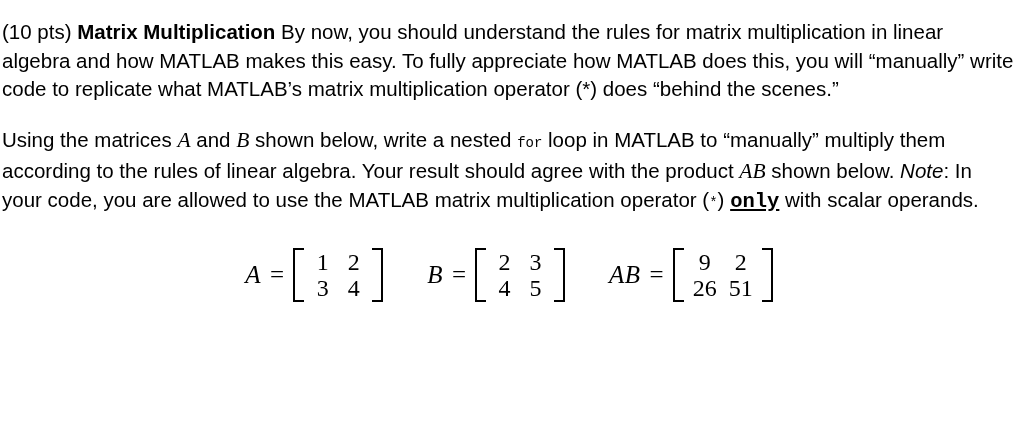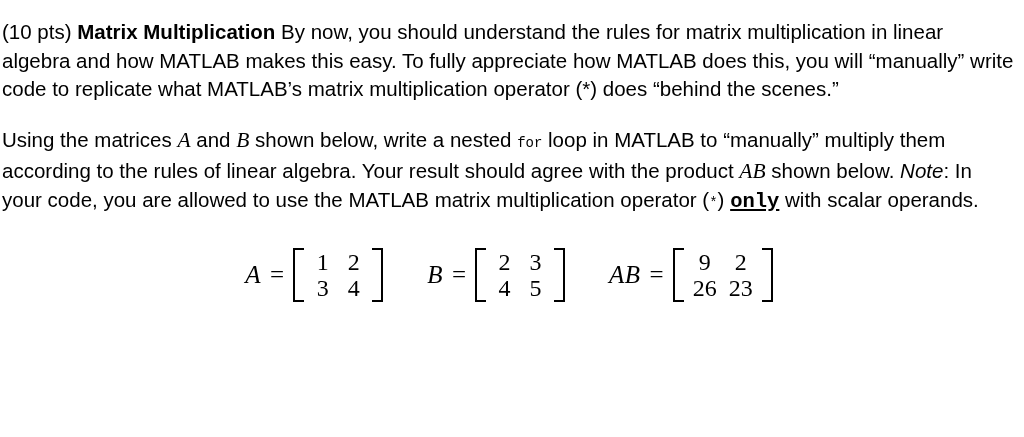--- a/index.html
+++ b/index.html
@@ -162,21 +162,21 @@
 
     <div class="eq">
       <span class="eq-label">AB</span>
       <span class="eq-eq">=</span>
       <span class="matrix">
         <span class="bracket left"></span>
         <span class="mgrid cols2">
           <span class="cell">9</span>
           <span class="cell">2</span>
           <span class="cell">26</span>
-          <span class="cell">23</span>
+          <span class="cell">51</span>
         </span>
         <span class="bracket right"></span>
       </span>
     </div>
 
   </div>
 
 </div>
 
 </body></html>

